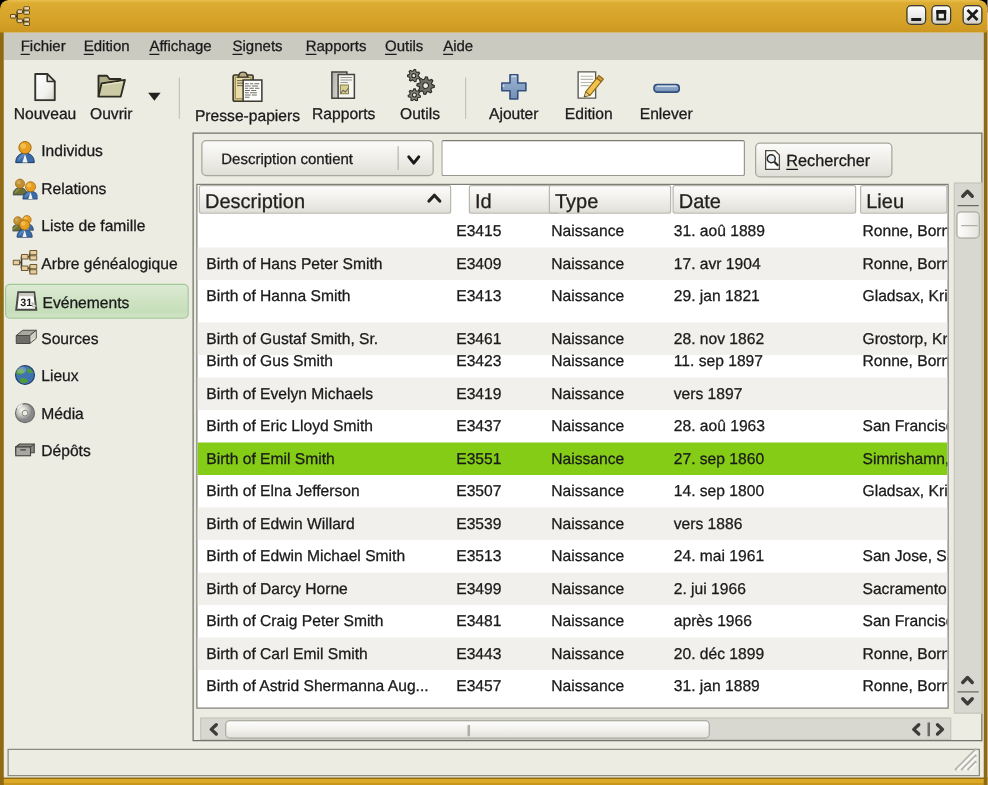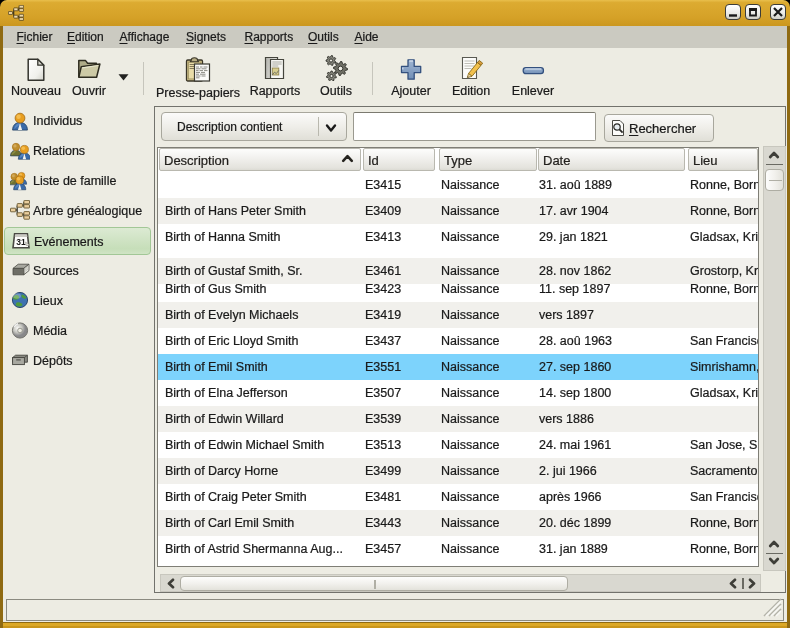--- a/index.html
+++ b/index.html
@@ -24,26 +24,26 @@
 .btn{position:absolute;height:28px;background:linear-gradient(#fbfbfa,#efeee9 50%,#e0dfd7);border:1px solid #a8a79d;border-radius:4px;font-size:13px}
 #combo{left:6px;top:5px;width:186px;height:29px}
 #combo .cl{position:absolute;left:15px;top:7px;font-size:12px}
 #combo .sep{position:absolute;right:27px;top:4px;bottom:4px;width:1px;background:#b9b8ae}
 #entry{position:absolute;left:198px;top:5px;width:243px;height:29px;background:#fff;border:1px solid #9a998f;border-top-color:#7b7a70;border-radius:2px}
 #btnsearch{left:449px;top:7px;width:110px}
 #btnclear{left:552px;top:7px;width:74px}
 .btn u{text-decoration:underline;text-underline-offset:2px}
 #tablewrap{position:absolute;left:2px;top:40px;width:602px;height:420px;border:1px solid #7f7e76;background:#fff;overflow:hidden}
 .th{position:absolute;top:0px;height:23px;background:linear-gradient(#fdfdfc,#f1f0ed 45%,#e4e3dd 90%,#dcdbd4);border:1px solid #b9b8af;border-radius:2px}
-.th .t{position:absolute;left:4px;top:4px;font-size:13px;color:#211f1c}
+.th .t{position:absolute;left:4px;top:4px;font-size:16px;color:#211f1c}
 .row{position:absolute;left:0px;width:600px;height:26px;overflow:hidden;white-space:nowrap}
 .row span{position:absolute;top:6px;font-size:12.5px}
 .c0{left:7px}.c1{left:207px}.c2{left:283px}.c3{left:381px}.c4{left:532px}
 .odd{background:#f1f0ec}
-.sel{background:#7dd3fc}
+.sel{background:#84cc16}
 #vsb{position:absolute;left:608px;top:39px;width:23px;height:425px;background:#d9d8d0;border:1px solid #c8c7be}
 #hsb{position:absolute;left:5px;top:467px;width:601px;height:18px;background:#d9d8d0;border:1px solid #c8c7be}
 .vthumb{position:absolute;left:1px;width:19px;background:linear-gradient(90deg,#fdfdfc,#f2f1ed 50%,#e3e2db);border:1px solid #aeada3;border-radius:4px}
 .hthumb{position:absolute;top:1px;height:15px;background:linear-gradient(#fdfdfc,#f2f1ed 50%,#e3e2db);border:1px solid #aeada3;border-radius:4px}
 #status{position:absolute;left:6px;top:599px;width:778px;height:22px;border:1px solid #8b8a80;background:#edece3}
 
 </style></head><body>
 <div id="bstrip"></div>
 <div style="position:absolute;left:0;top:0;width:10px;height:10px;background:#000;z-index:50"></div>
 <div style="position:absolute;right:0;top:0;width:10px;height:10px;background:#000;z-index:50"></div>
@@ -334,21 +334,21 @@
         </svg></span>
       <span class="abs" style="left:24px;top:6px"><u>R</u>echercher</span>
     </div>
 <div id="tablewrap">
 <div class="th" style="left:1px;width:202px">
         <span class="t">Description</span>
         <span class="abs" style="right:6px;top:3px"><svg width="13" height="9" viewBox="0 0 13 9" style="">
             <path d="M2.2,6.8 L6.5,2.2 L10.8,6.8" fill="none" stroke="#26241f" stroke-width="2.6" stroke-linecap="round" stroke-linejoin="round"></path>
           </svg></span>
       </div>
-<div class="th" style="left:205px;width:72px">
+<div class="th" style="left:217px;width:72px">
         <span class="t">Id</span>
       </div>
 <div class="th" style="left:380px;width:147px">
         <span class="t">Date</span>
       </div>
 <div class="th" style="left:281px;width:98px">
         <span class="t">Type</span>
       </div>
 <div class="th" style="left:530px;width:70px">
         <span class="t">Lieu</span>

